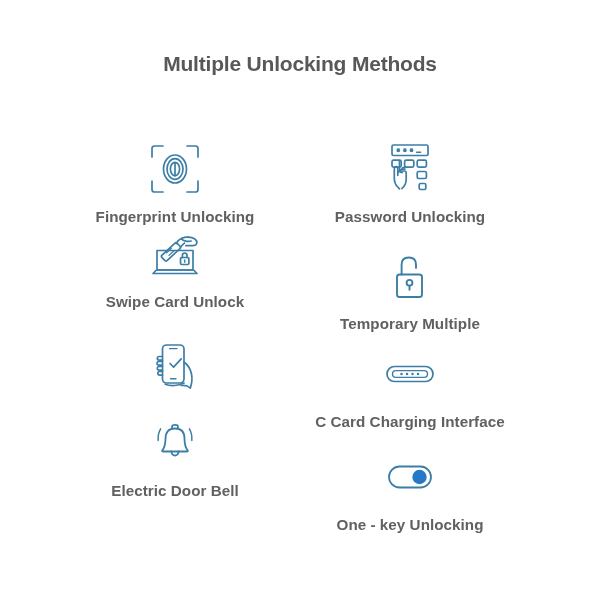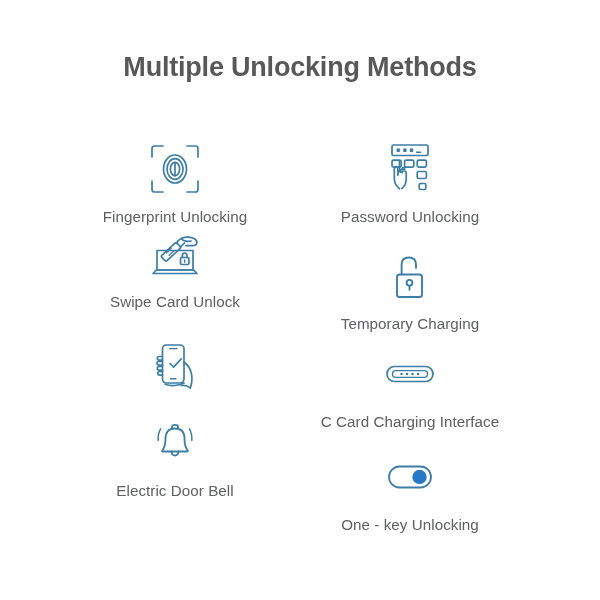--- a/index.html
+++ b/index.html
@@ -19,34 +19,35 @@
     width: 600px;
     height: 600px;
     background: #ffffff;
   }
   .page-title {
     position: absolute;
     top: 52px;
     left: 0;
     width: 600px;
     text-align: center;
-    font-size: 27px;
+    font-size: 21px;
     font-weight: bold;
     color: #585858;
     letter-spacing: -0.2px;
   }
   .grid {
     position: absolute;
     top: 140px;
     left: 0;
     width: 600px;
   }
   .cell {
     position: absolute;
     text-align: center;
+    font-weight: bold;
   }
   .icon-box {
     height: 58px;
     display: flex;
     align-items: center;
     justify-content: center;
   }
   .cell-label {
     margin-top: 10px;
     font-size: 15.2px;
@@ -147,21 +148,21 @@
 
     <div class="cell col-r row-2r">
       <div class="icon-box">
         <svg width="44" height="52" viewBox="0 0 44 52" fill="none" stroke="#3d7ea6" stroke-width="1.9" stroke-linecap="round" stroke-linejoin="round">
           <rect x="9" y="24.5" width="25" height="22.5" rx="2.6"></rect>
           <path d="M13.6 24.5 v-9.8 q0 -7.2 7.2 -7.2 q7.2 0 7.2 7.2 v3.2"></path>
           <circle cx="21.5" cy="32.8" r="2.9"></circle>
           <path d="M21.5 35.7 v4.1"></path>
         </svg>
       </div>
-      <div class="cell-label">Temporary Charging</div>
+      <div class="cell-label">Temporary Multiple</div>
     </div>
 
     <div class="cell col-l row-3">
       <div class="icon-box">
         <svg width="48" height="54" viewBox="0 0 48 54" fill="none" stroke="#3d7ea6" stroke-width="1.7" stroke-linecap="round" stroke-linejoin="round">
 
           <rect x="11.5" y="4" width="21.5" height="38" rx="4"></rect>
           <path d="M18.5 7.6 h7.5" stroke-width="1.4"></path>
           <path d="M19.5 37.8 h5.5" stroke-width="1.4"></path>
 

